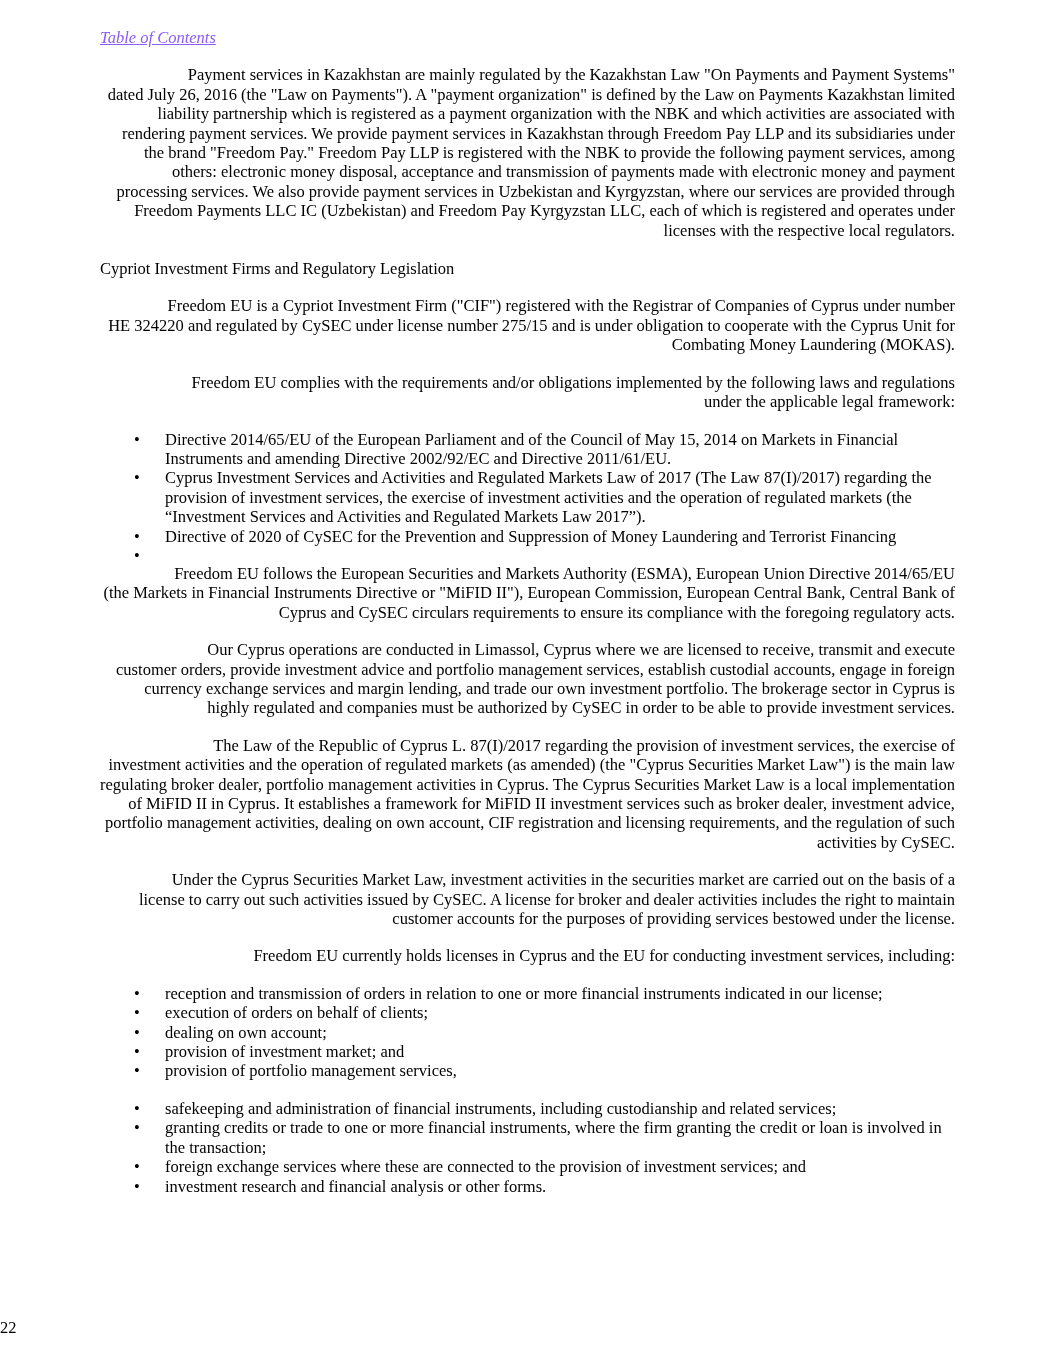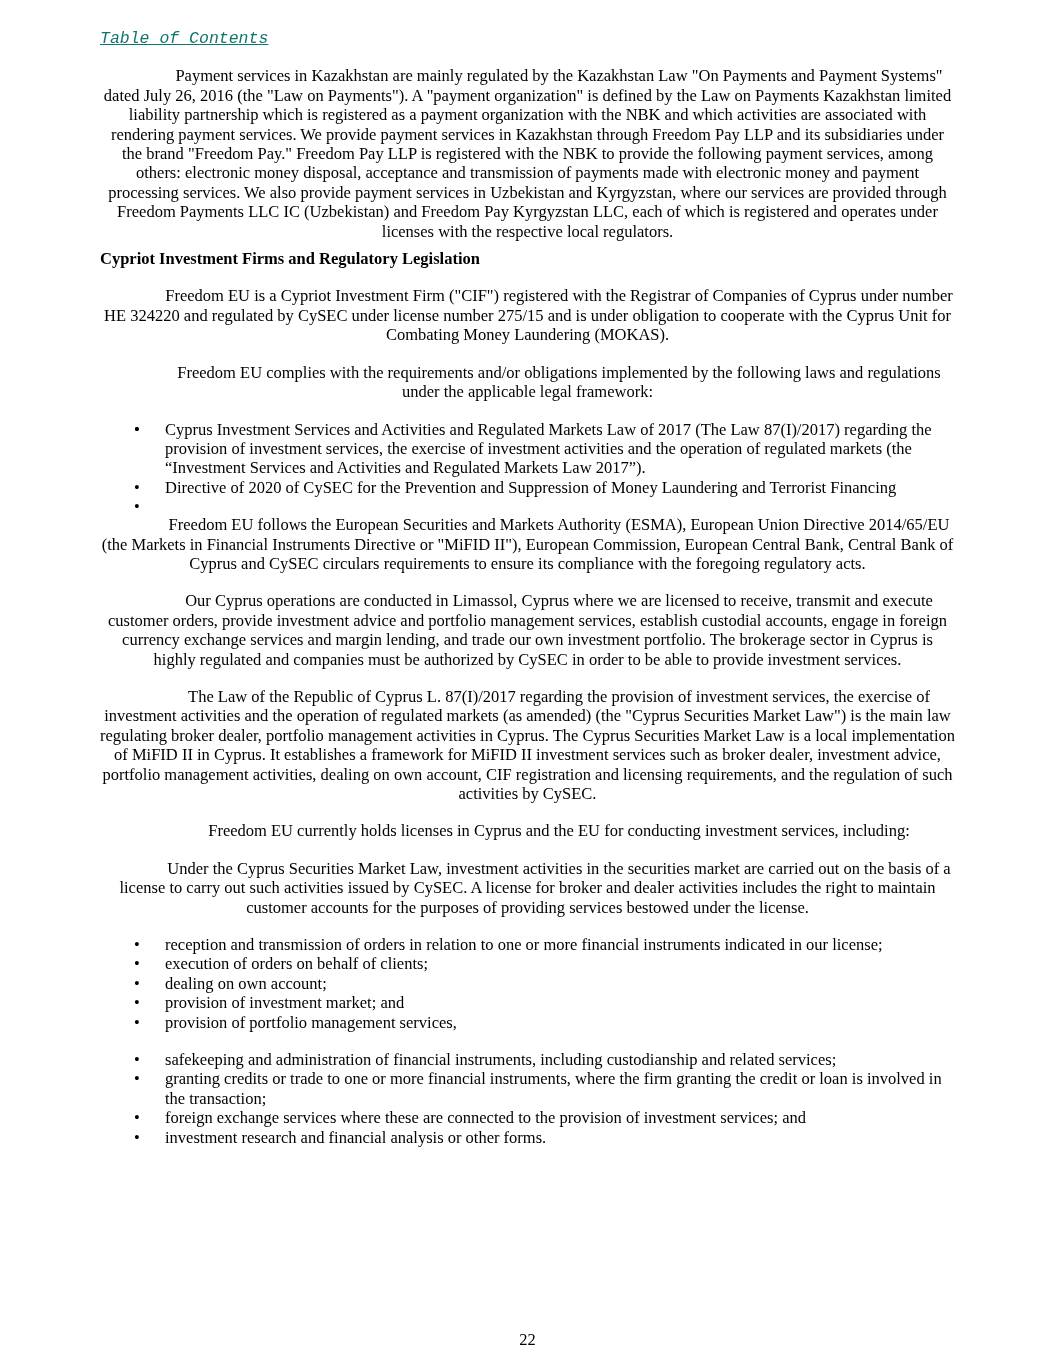--- a/index.html
+++ b/index.html
@@ -11,59 +11,58 @@
     color: #000000;
     font-family: "Liberation Serif", serif;
     font-size: 16.5px;
     line-height: 19.4px;
     box-sizing: border-box;
   }
   .content {
     padding: 28px 100px 0 100px;
   }
   .toc-link {
-    color: #0f766e;
+    color: #8b5cf6;
     font-style: italic;
     text-decoration: underline;
     cursor: pointer;
     display: inline-block;
-    font-family: Liberation Mono, monospace;
   }
   .para {
     margin: 18px 0 0 0;
     text-indent: 63px;
-    text-align: center;
+    text-align: right;
   }
   .para.no-indent { text-indent: 0; }
   .section-heading {
-    margin: 8px 0 0 0;
+    margin: 19px 0 0 0;
     font-size: 16.5px;
-    font-weight: bold;
+    font-weight: normal;
     line-height: 19.4px;
   }
   ul.doc-list {
     list-style: none;
     margin: 18px 0 0 0;
     padding: 0;
   }
   ul.doc-list li {
     position: relative;
     padding-left: 65px;
   }
   ul.doc-list li .bullet-glyph {
     position: absolute;
     left: 34px;
     top: 0;
   }
   .page-number {
     position: absolute;
     left: 0;
     right: 0;
-    bottom: 16px;
-    text-align: center;
+    bottom: 28px;
+    text-align: left;
   }
 </style>
 </head>
 <body>
 
 <div class="page">
   <div class="content">
 
     <a class="toc-link" href="#">Table of Contents</a>
 
@@ -71,43 +70,44 @@
 
     <h3 class="section-heading">Cypriot Investment Firms and Regulatory Legislation</h3>
 
     <p class="para">Freedom EU is a Cypriot Investment Firm ("CIF") registered with the Registrar of Companies of Cyprus under number HE 324220 and regulated by CySEC under license number 275/15 and is under obligation to cooperate with the Cyprus Unit for Combating Money Laundering (MOKAS).</p>
 
     <p class="para">Freedom EU complies with the requirements and/or obligations implemented by the following laws and regulations under the applicable legal framework:</p>
 
     <ul class="doc-list">
       <li>
         <span class="bullet-glyph">•</span>
+        <span>Directive 2014/65/EU of the European Parliament and of the Council of May 15, 2014 on Markets in Financial Instruments and amending Directive 2002/92/EC and Directive 2011/61/EU.</span>
       </li>
       <li>
         <span class="bullet-glyph">•</span>
         <span>Cyprus Investment Services and Activities and Regulated Markets Law of 2017 (The Law 87(I)/2017) regarding the provision of investment services, the exercise of investment activities and the operation of regulated markets (the “Investment Services and Activities and Regulated Markets Law 2017”).</span>
       </li>
       <li>
         <span class="bullet-glyph">•</span>
         <span>Directive of 2020 of CySEC for the Prevention and Suppression of Money Laundering and Terrorist Financing</span>
       </li>
       <li>
         <span class="bullet-glyph">•</span>
       </li>
     </ul>
 
     <p class="para">Freedom EU follows the European Securities and Markets Authority (ESMA), European Union Directive 2014/65/EU (the Markets in Financial Instruments Directive or "MiFID II"), European Commission, European Central Bank, Central Bank of Cyprus and CySEC circulars requirements to ensure its compliance with the foregoing regulatory acts.</p>
 
     <p class="para">Our Cyprus operations are conducted in Limassol, Cyprus where we are licensed to receive, transmit and execute customer orders, provide investment advice and portfolio management services, establish custodial accounts, engage in foreign currency exchange services and margin lending, and trade our own investment portfolio. The brokerage sector in Cyprus is highly regulated and companies must be authorized by CySEC in order to be able to provide investment services.</p>
 
     <p class="para">The Law of the Republic of Cyprus L. 87(I)/2017 regarding the provision of investment services, the exercise of investment activities and the operation of regulated markets (as amended) (the "Cyprus Securities Market Law") is the main law regulating broker dealer, portfolio management activities in Cyprus. The Cyprus Securities Market Law is a local implementation of MiFID II in Cyprus. It establishes a framework for MiFID II investment services such as broker dealer, investment advice, portfolio management activities, dealing on own account, CIF registration and licensing requirements, and the regulation of such activities by CySEC.</p>
 
+    <p class="para">Under the Cyprus Securities Market Law, investment activities in the securities market are carried out on the basis of a license to carry out such activities issued by CySEC. A license for broker and dealer activities includes the right to maintain customer accounts for the purposes of providing services bestowed under the license.</p>
+
     <p class="para">Freedom EU currently holds licenses in Cyprus and the EU for conducting investment services, including:</p>
-
-    <p class="para">Under the Cyprus Securities Market Law, investment activities in the securities market are carried out on the basis of a license to carry out such activities issued by CySEC. A license for broker and dealer activities includes the right to maintain customer accounts for the purposes of providing services bestowed under the license.</p>
 
     <ul class="doc-list">
       <li>
         <span class="bullet-glyph">•</span>
         <span>reception and transmission of orders in relation to one or more financial instruments indicated in our license;</span>
       </li>
       <li>
         <span class="bullet-glyph">•</span>
         <span>execution of orders on behalf of clients;</span>
       </li>

